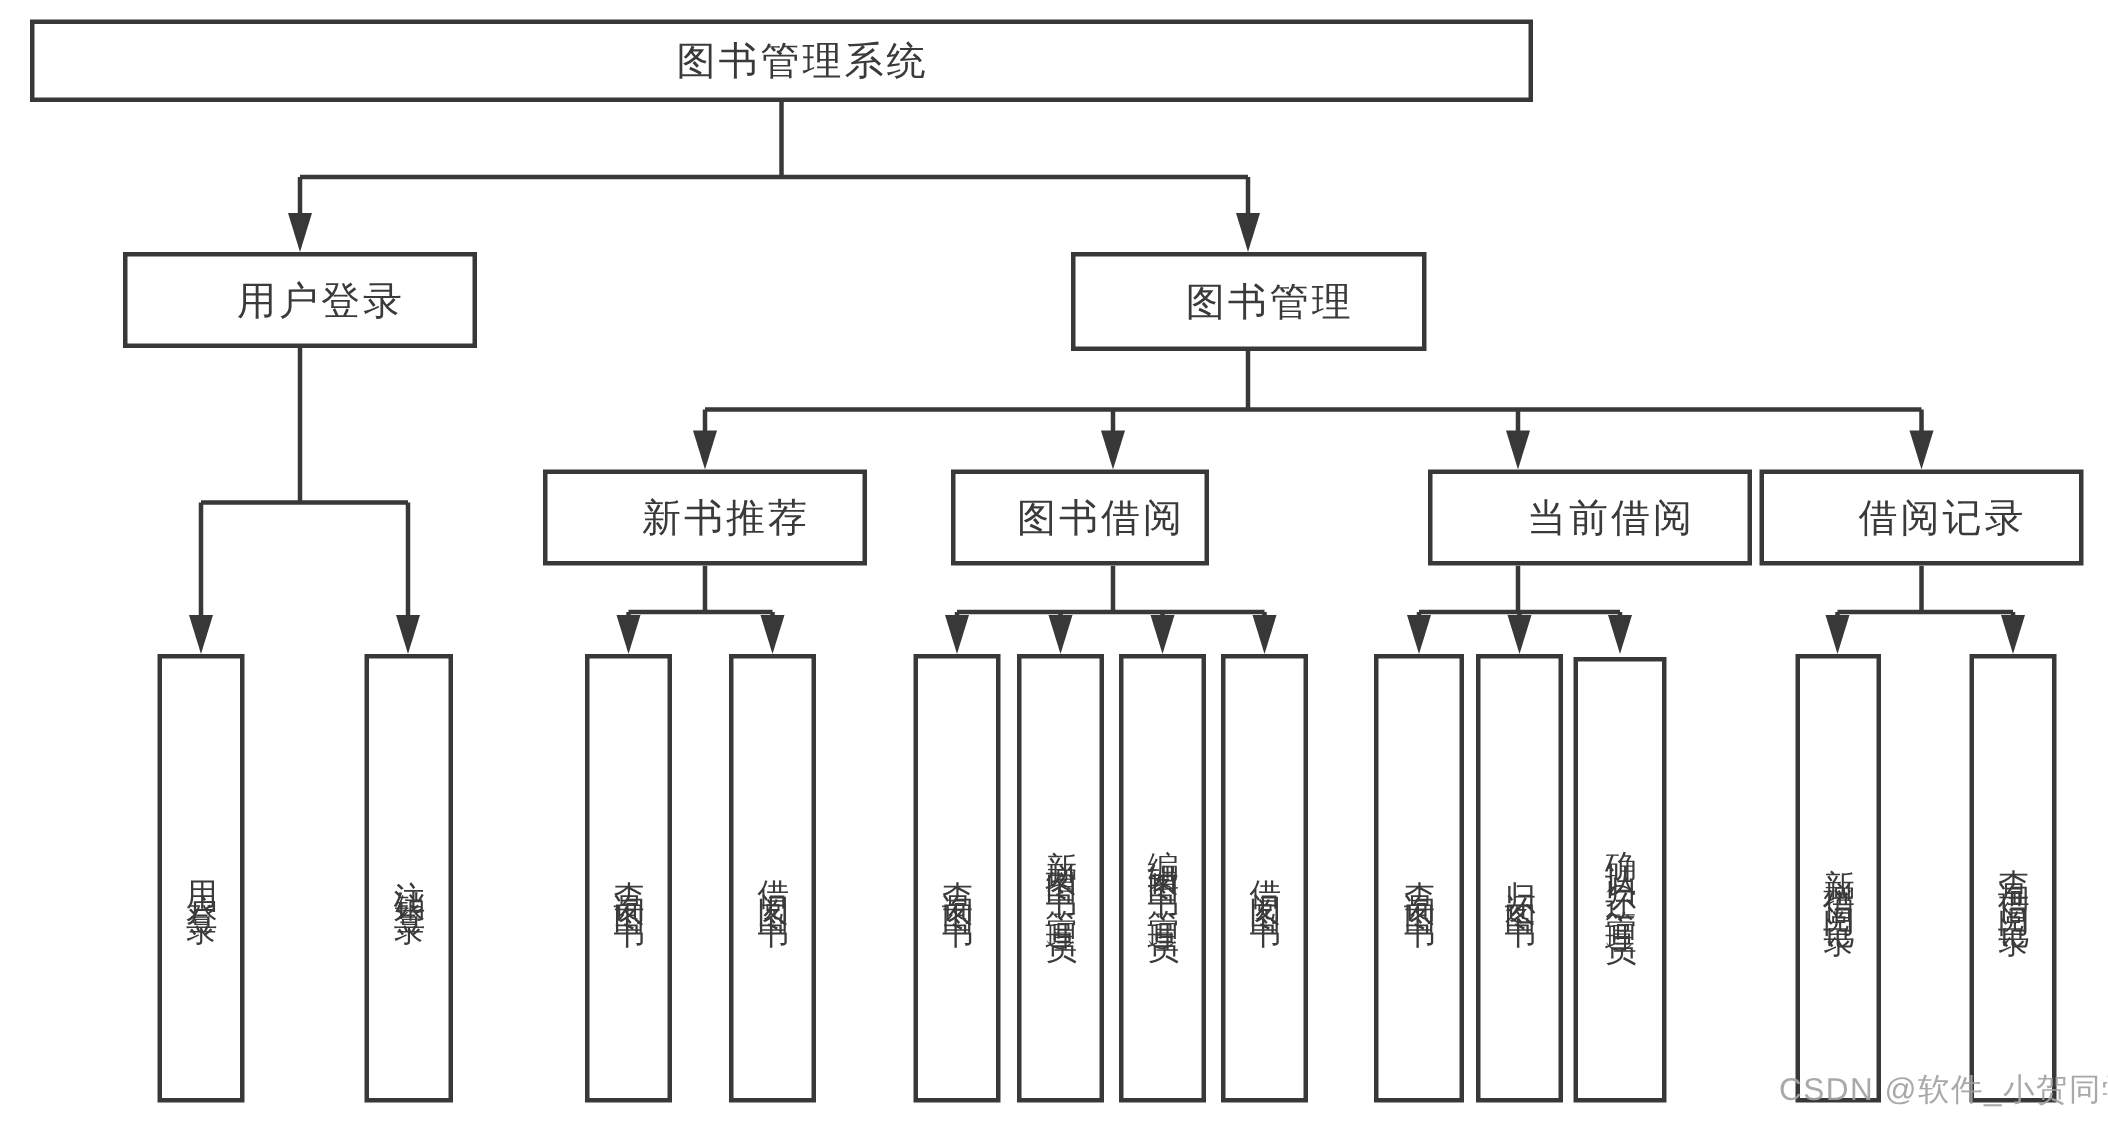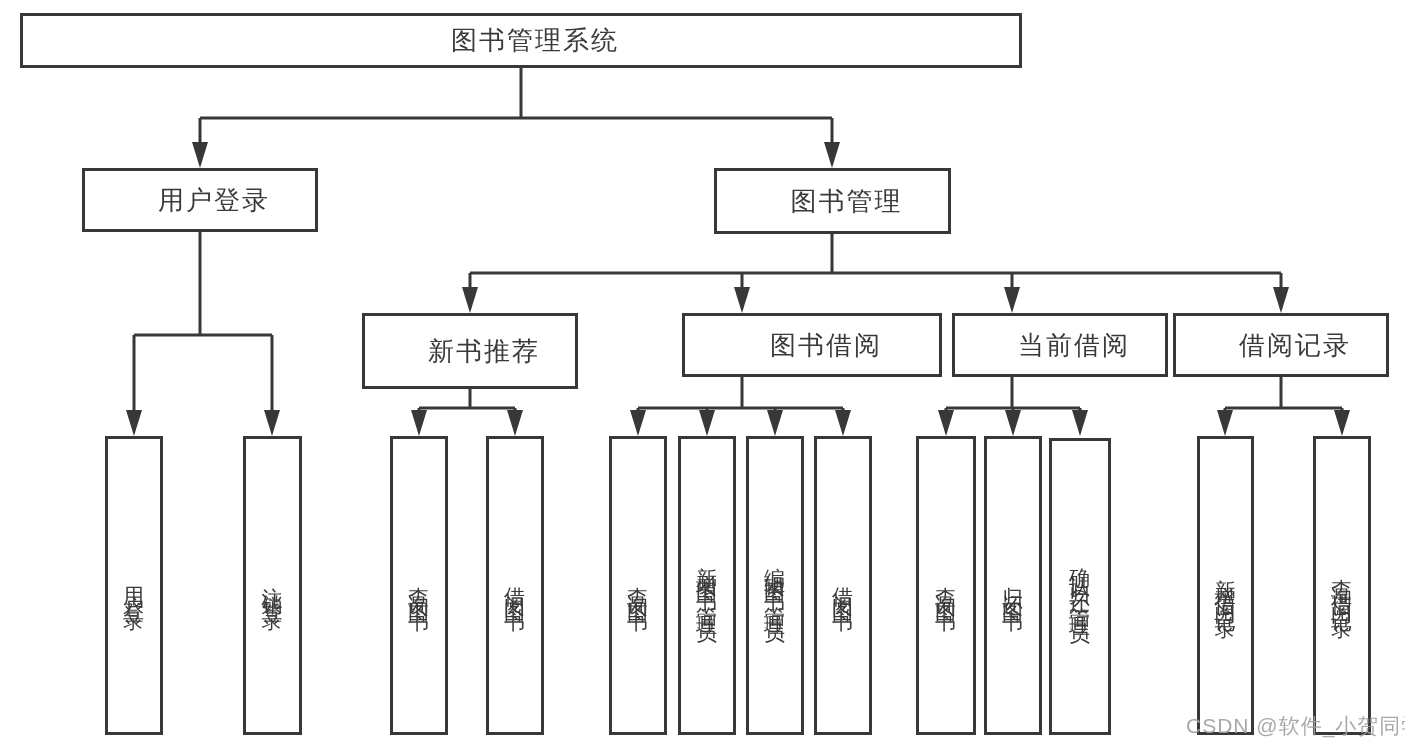--- a/index.html
+++ b/index.html
@@ -68,22 +68,22 @@
       <polygon points="1217,410 1233,410 1225,436"></polygon>
       <polygon points="1334,410 1350,410 1342,436"></polygon>
     </g>
   </svg>
 
   <div class="node hnode" style="left:20px;top:13px;width:1002px;height:55px;">图书管理系统</div>
 
   <div class="node hnode" style="left:82px;top:168px;width:236px;height:64px;">用户登录</div>
   <div class="node hnode" style="left:714px;top:168px;width:237px;height:66px;">图书管理</div>
 
-  <div class="node hnode" style="left:362px;top:313px;width:216px;height:76px;">新书推荐</div>
-  <div class="node hnode" style="left:634px;top:313px;width:260px;height:64px;margin-left:48px;">图书借阅</div>
+  <div class="node hnode" style="left:362px;top:313px;width:216px;height:64px;">新书推荐</div>
+  <div class="node hnode" style="left:634px;top:313px;width:172px;height:64px;">图书借阅</div>
   <div class="node hnode" style="left:904px;top:313px;width:216px;height:64px;margin-left:48px;">当前借阅</div>
   <div class="node hnode" style="left:1173px;top:313px;width:216px;height:64px;">借阅记录</div>
 
   <div class="node vnode" style="left:105px;top:436px;width:58px;height:299px;">用户登录</div>
   <div class="node vnode" style="left:243px;top:436px;width:59px;height:299px;">注销登录</div>
 
   <div class="node vnode" style="left:390px;top:436px;width:58px;height:299px;">查询图书</div>
   <div class="node vnode" style="left:486px;top:436px;width:58px;height:299px;">借阅图书</div>
 
   <div class="node vnode" style="left:609px;top:436px;width:58px;height:299px;">查询图书</div>

